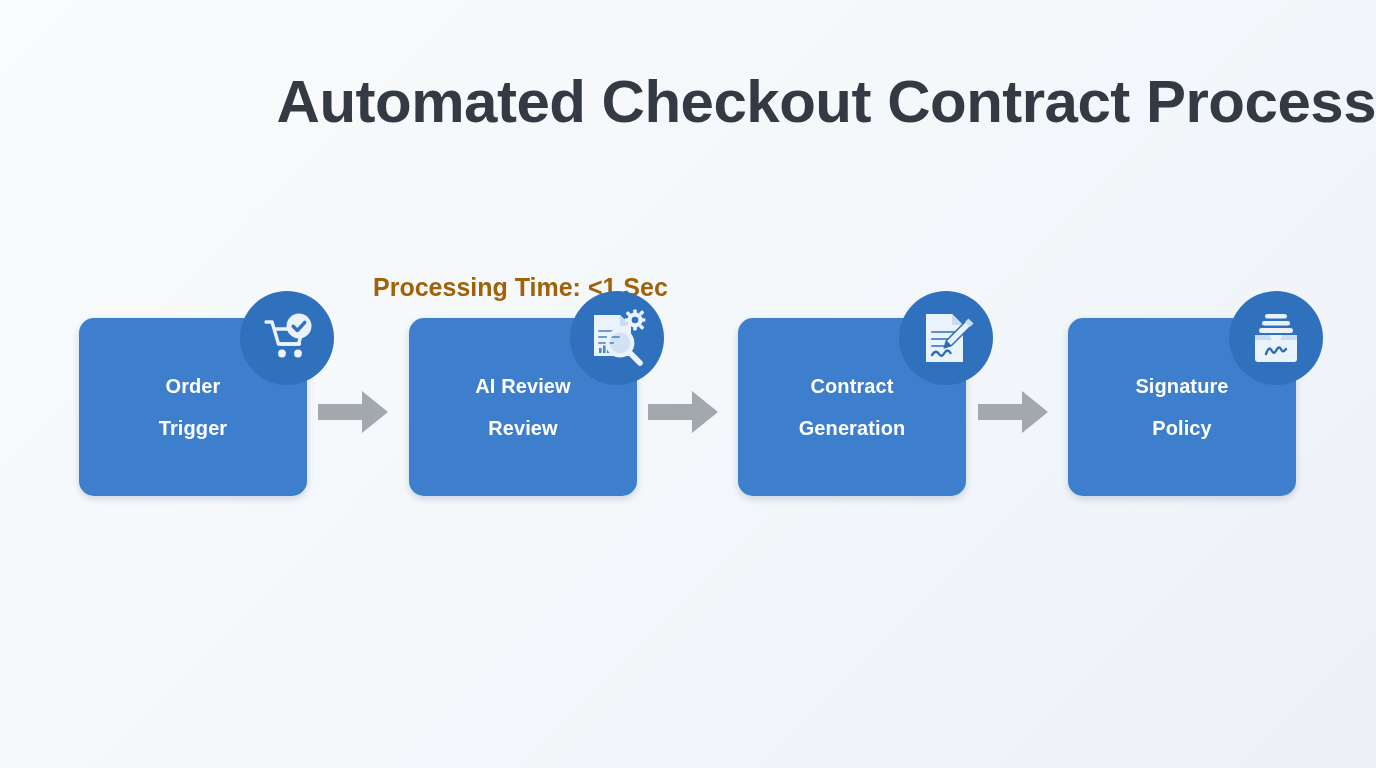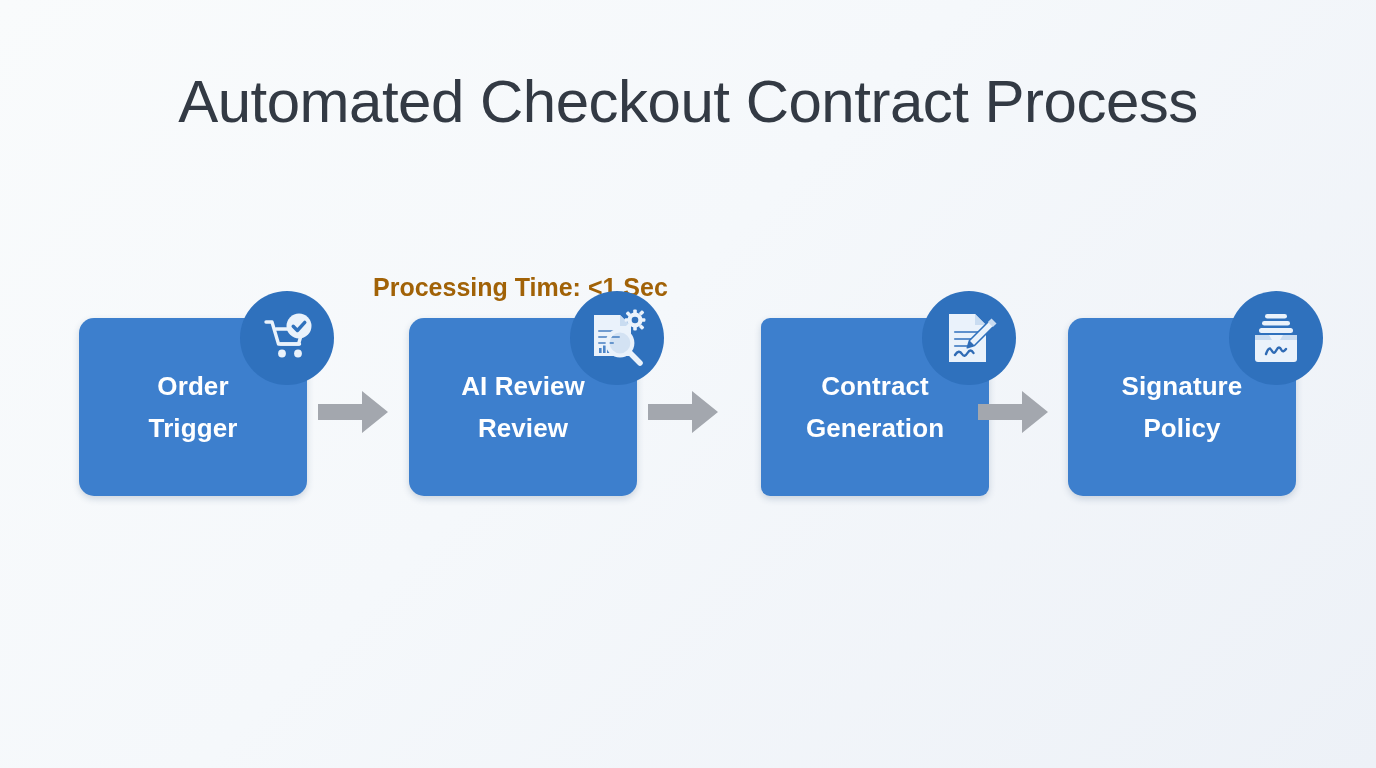--- a/index.html
+++ b/index.html
@@ -20,24 +20,24 @@
     width: 1376px;
     height: 768px;
   }
 
   
   #page-title {
     position: absolute;
     left: 0;
     top: 66px;
     width: 1376px;
-    text-align: center;
+    text-align: right;
     font-size: 60px;
     line-height: 72px;
-    font-weight: 400;
+    font-weight: 700;
     letter-spacing: -0.5px;
     color: #333a44;
     font-family: "Liberation Sans", sans-serif;
     white-space: nowrap;
   }
 
   
   #annotation {
     position: absolute;
     left: 373px;
@@ -71,21 +71,21 @@
   .node-label {
     position: absolute;
     left: 0;
     top: 0;
     width: 228px;
     height: 178px;
     display: flex;
     align-items: center;
     justify-content: center;
     text-align: center;
-    font-size: 26px;
+    font-size: 20px;
     line-height: 42px;
     font-weight: 700;
     color: #ffffff;
     padding: 0 10px;
     box-sizing: border-box;
     letter-spacing: 0.1px;
   }
 
   
   .badge {
@@ -107,21 +107,21 @@
     position: absolute;
     top: 73px;
     width: 70px;
     height: 42px;
   }
   .arrow svg { display: block; }
 
   
   #node-1 { left: 79px; }
   #node-2 { left: 409px; }
-  #node-3 { left: 761px; border-radius: 9px; }
+  #node-3 { left: 738px; }
   #node-4 { left: 1068px; }
 
   #arrow-1 { left: 318px; }
   #arrow-2 { left: 648px; }
   #arrow-3 { left: 978px; }
 </style>
 </head>
 <body>
 
 <div id="canvas">

